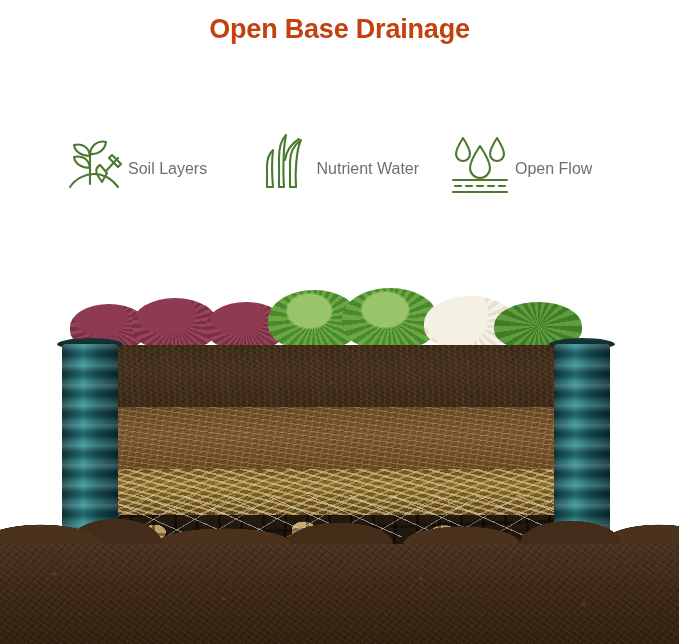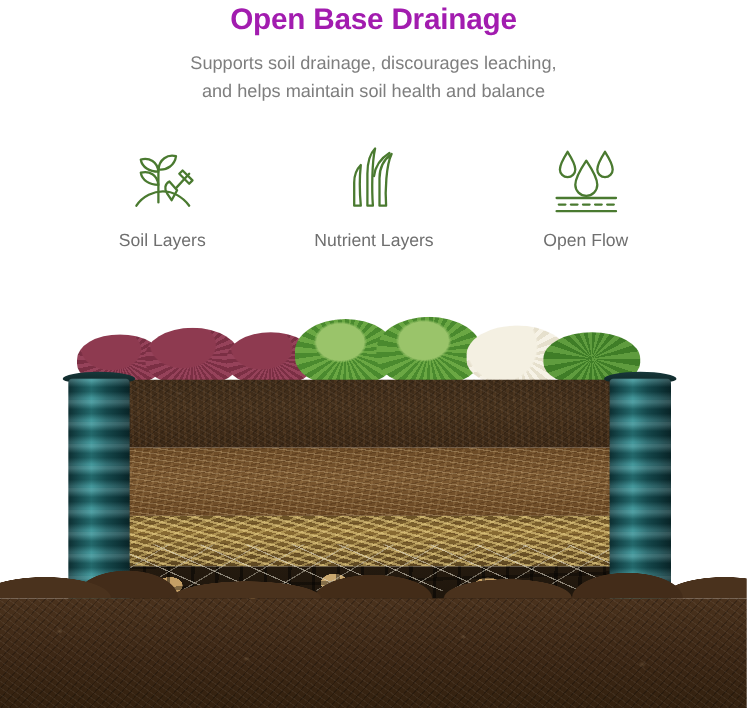--- a/index.html
+++ b/index.html
@@ -8,39 +8,39 @@
     background:#ffffff;
     font-family:"Liberation Sans", sans-serif;
     overflow:hidden;
     position:relative;
   }
   .page{position:relative;width:679px;height:644px;background:#fff;overflow:hidden;}
 
   
   .header{position:absolute;left:0;top:0;width:679px;text-align:center;}
   .title{
-    margin:0;padding-top:2px;
+    margin:12px;padding-top:2px;
     font-size:27px;font-weight:bold;letter-spacing:-0.2px;
-    color:#a21caf;
+    color:#c2410c;
     font-family:"Liberation Sans", sans-serif;
   }
   .subtitle{
     margin:0;padding-top:13px;
     font-size:16.5px;line-height:25px;font-weight:400;
     color:#7e7e7e;
     font-family:"Liberation Sans", sans-serif;
   }
   .subtitle .l2{display:block;}
 
   
   .features{
     position:absolute;left:60px;top:130px;width:560px;
     display:flex;justify-content:space-between;align-items:flex-start;
   }
-  .feature{width:175px;display:flex;flex-direction:column;align-items:center;}
+  .feature{width:175px;display:flex;flex-direction:row;align-items:center;}
   .feature .ico{height:66px;display:flex;align-items:flex-end;justify-content:center;}
   .feature .flabel{
     margin-top:12px;
     font-size:16px;line-height:24px;color:#6f6f6f;text-align:center;
     font-family:"Liberation Sans", sans-serif;
     max-width:150px;
   }
 
   
   .scene{position:absolute;left:0;top:283px;width:679px;height:361px;overflow:hidden;}
@@ -170,24 +170,20 @@
       radial-gradient(ellipse 58px 20px at 97% 100%, #4a321d 0 96%, transparent 98%);
   }
 </style>
 </head>
 <body>
 
 <div class="page">
 
   <div class="header">
     <h1 class="title">Open Base Drainage</h1>
-    <p class="subtitle">
-      <span class="l1">Supports soil drainage, discourages leaching,</span>
-      <span class="l2">and helps maintain soil health and balance</span>
-    </p>
   </div>
 
   <div class="features">
 
     <div class="feature">
       <span class="ico">
         <svg width="68" height="64" viewBox="0 0 68 64" fill="none" stroke="#4a7a30" stroke-width="2.1" stroke-linecap="round" stroke-linejoin="round">
           <path d="M30 52 V20"></path>
           <path d="M30 24 C22 24 15 20 14 13 C22 11 29 15 30 24 Z"></path>
           <path d="M30 36 C22 36 15 32 14 25 C22 23 29 27 30 36 Z"></path>
@@ -203,21 +199,21 @@
 
     <div class="feature">
       <span class="ico">
         <svg width="64" height="64" viewBox="0 0 64 64" fill="none" stroke="#4a7a30" stroke-width="2.1" stroke-linecap="round" stroke-linejoin="round">
           <path d="M14 55 L14 34 C14 27 16 22 20 18 C19 27 19 44 20 55 Z"></path>
           <path d="M26 55 L26 26 C26 16 28 8 33 3 C30 16 30 42 31 55 Z"></path>
           <path d="M37 55 L37 30 C37 21 41 13 48 8 C43 18 42 42 43 55 Z"></path>
           <path d="M32 28 C33 20 38 12 46 7"></path>
         </svg>
       </span>
-      <span class="flabel">Nutrient Layers</span>
+      <span class="flabel">Nutrient Water</span>
     </div>
 
     <div class="feature">
       <span class="ico">
         <svg width="70" height="64" viewBox="0 0 70 64" fill="none" stroke="#4a7a30" stroke-width="2.1" stroke-linecap="round" stroke-linejoin="round">
           <path d="M18 6 C18 6 11 17 11 22 A7 7 0 0 0 25 22 C25 17 18 6 18 6 Z"></path>
           <path d="M35 14 C35 14 25 29 25 36 A10 10 0 0 0 45 36 C45 29 35 14 35 14 Z"></path>
           <path d="M52 6 C52 6 45 17 45 22 A7 7 0 0 0 59 22 C59 17 52 6 52 6 Z"></path>
           <path d="M8 48 H62"></path>
           <path d="M10 54 H16 M21 54 H27 M32 54 H38 M43 54 H49 M54 54 H60"></path>

